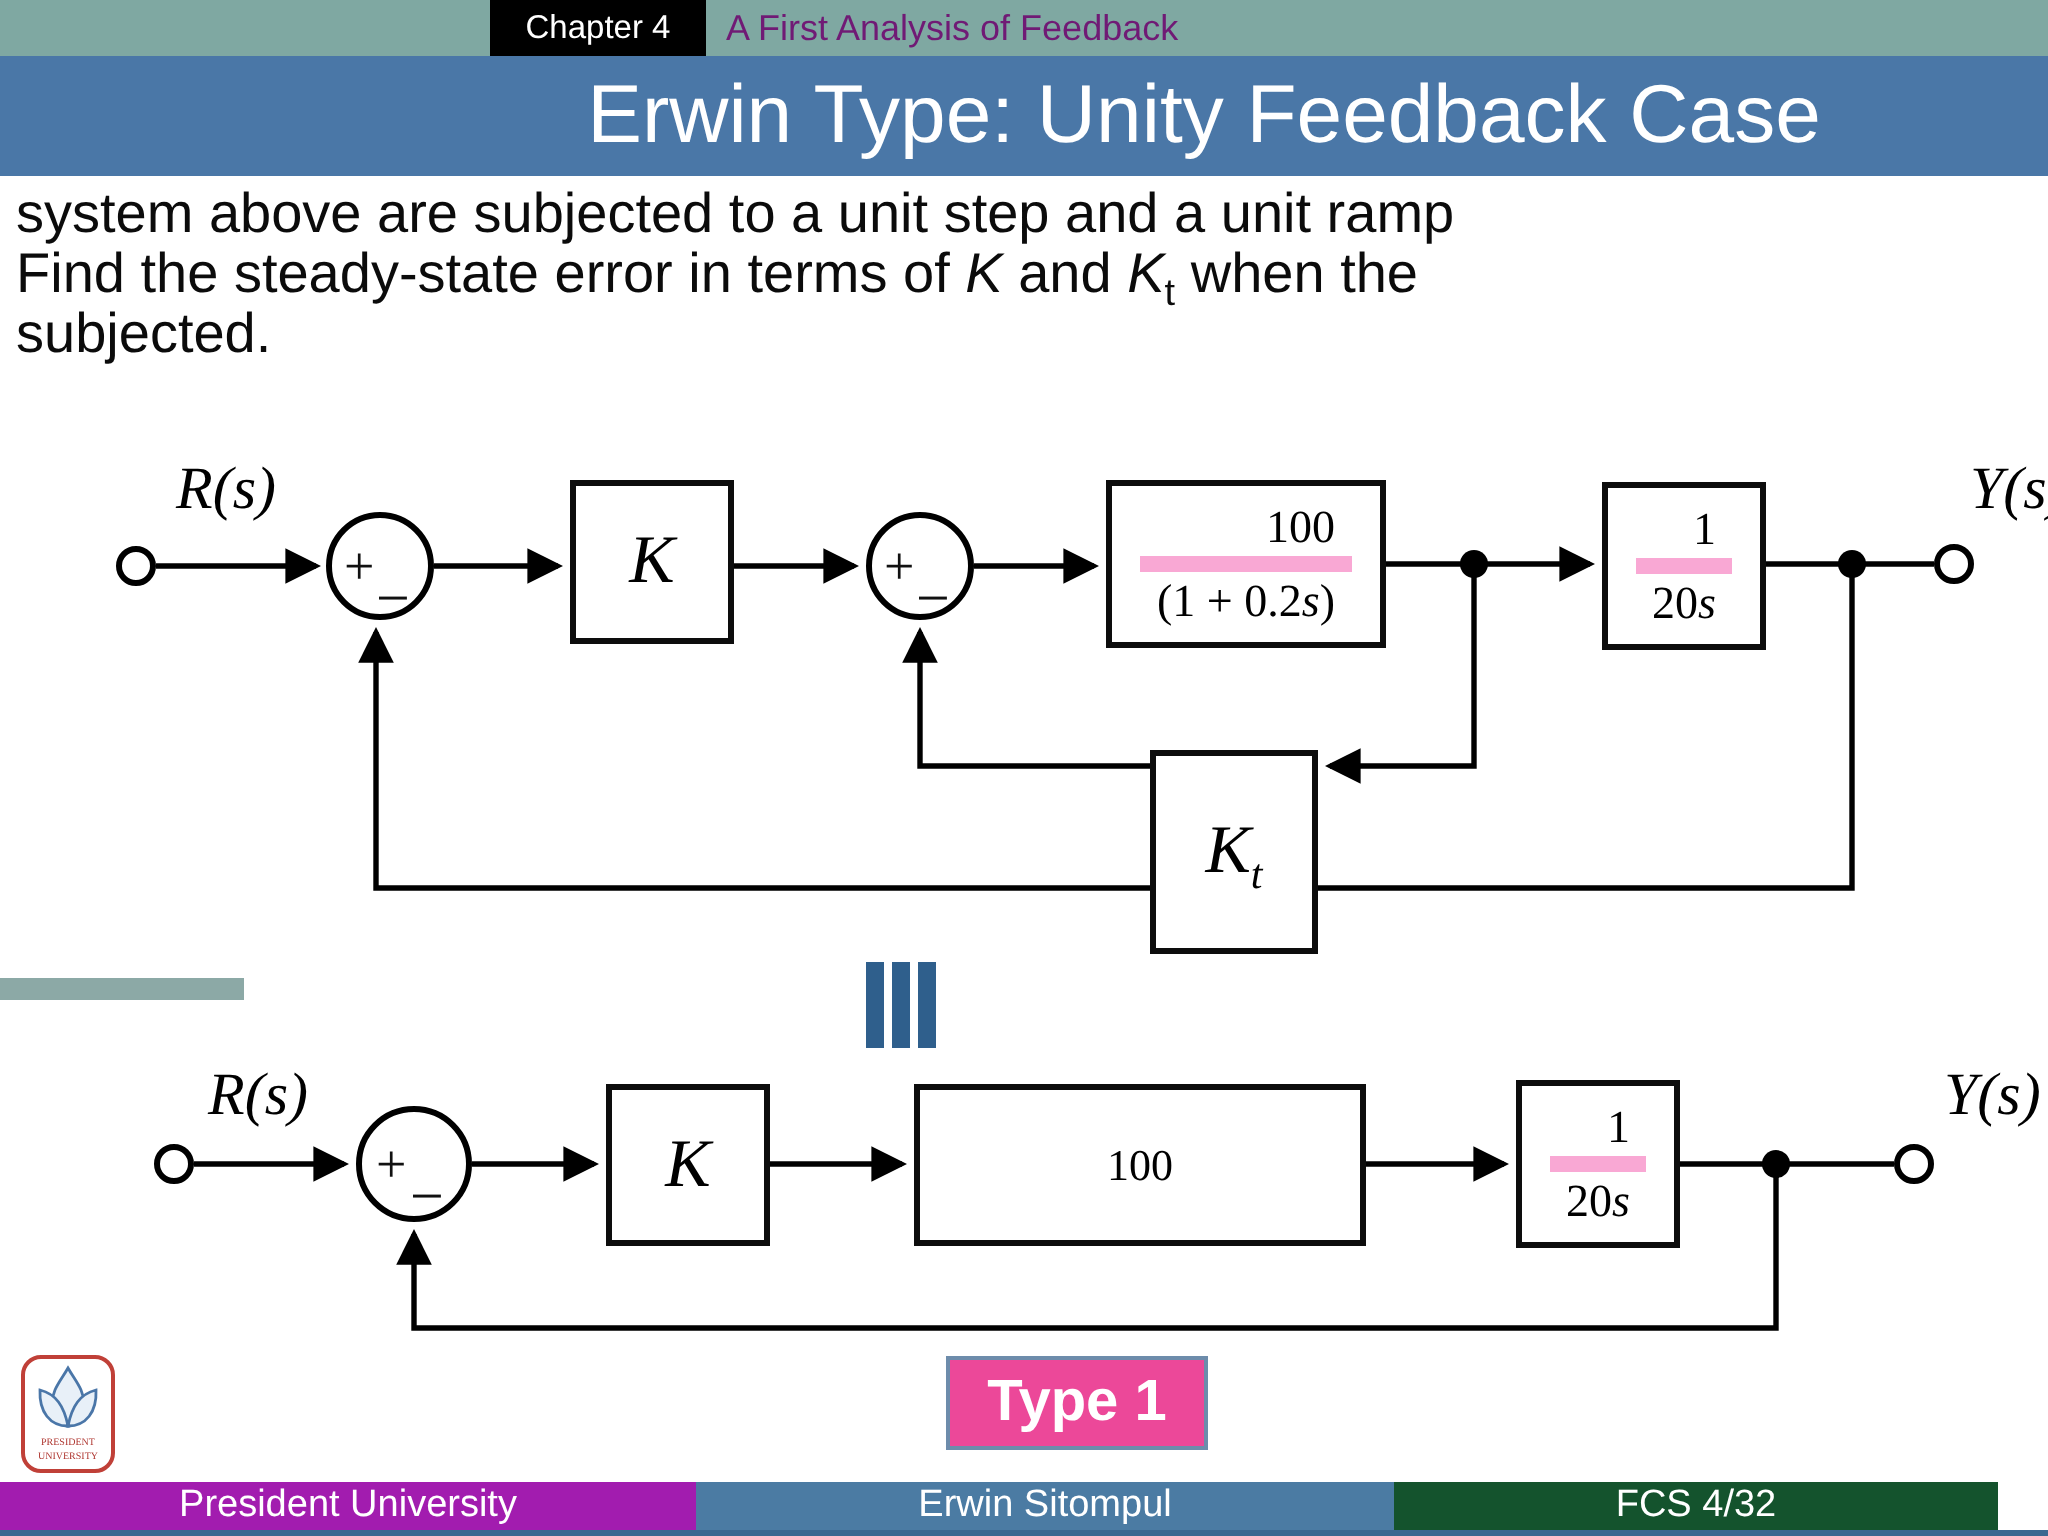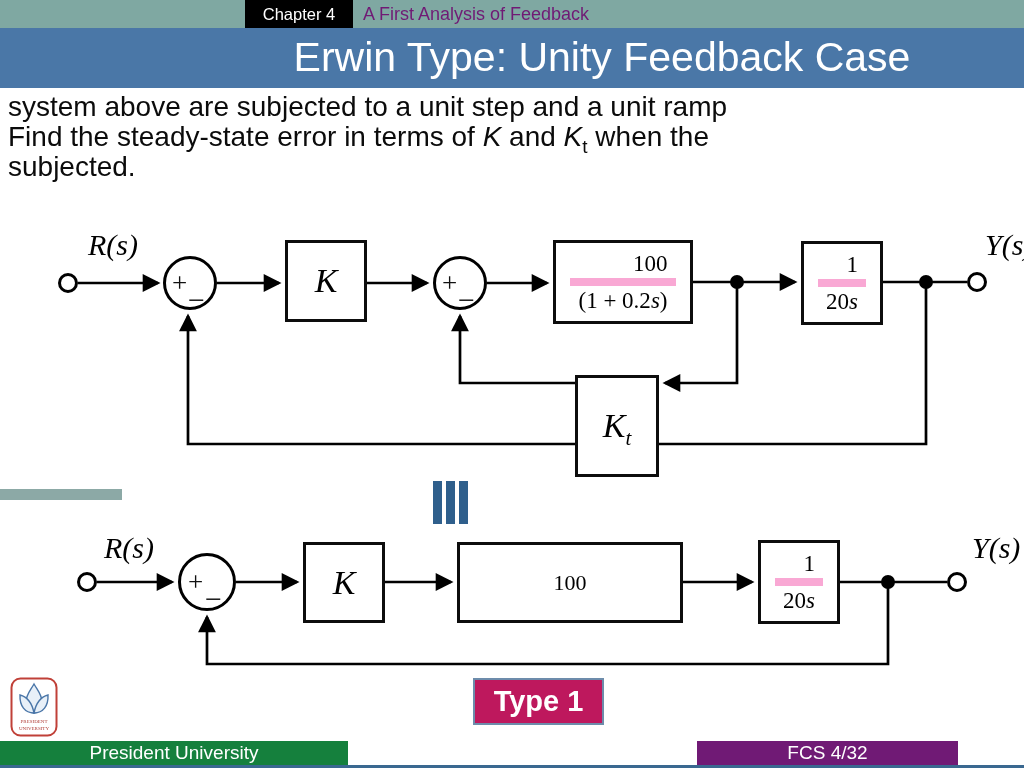--- a/index.html
+++ b/index.html
@@ -41,30 +41,30 @@
   .sum .minus{position:absolute;font-size:30px;line-height:1;}
   .sig-label{position:absolute;font-family:Liberation Serif, serif;font-style:italic;
              font-size:30px;color:#000;white-space:nowrap;margin-left:44px;}
 
   
   .equiv{position:absolute;left:433px;top:481px;display:flex;gap:4px;}
   .equiv span{display:block;width:9px;height:43px;background:#2f5f8c;}
   .accent-bar{position:absolute;left:0;top:489px;width:122px;height:11px;background:#8ca9a6;}
 
   
-  .type-badge{position:absolute;left:473px;top:678px;width:131px;height:47px;background:#be185d;
+  .type-badge{position:absolute;left:473px;top:678px;width:131px;height:47px;background:#ec4899;
               border:2px solid #6d8cab;box-sizing:border-box;color:#fff;font-size:29px;font-weight:bold;
               display:flex;align-items:center;justify-content:center;}
 
   
   .footer-seg{position:absolute;top:741px;height:24px;color:#fff;font-size:19px;
               display:flex;align-items:center;justify-content:center;}
-  .f-left{left:0;width:348px;background:#15803d;}
+  .f-left{left:0;width:348px;background:#a21caf;}
   .f-mid{left:348px;width:349px;background:#4b7ba3;}
-  .f-right{left:697px;width:261px;background:#701a75;}
+  .f-right{left:697px;width:302px;background:#14532d;}
   .footer-edge{position:absolute;left:0;top:765px;width:1024px;height:3px;background:#3a6890;}
 
   .logo{position:absolute;left:10px;top:677px;width:48px;height:60px;}
 </style>
 </head>
 <body>
 
 <div class="slide">
 
   <div class="top-strip">
@@ -193,16 +193,17 @@
     <g stroke="#4a76a8" stroke-width="1.4" fill="#e8f0f8">
       <path d="M24 7 C20 14 16 18 16 25 C16 32 20 36 24 36 C28 36 32 32 32 25 C32 18 28 14 24 7 Z"></path>
       <path d="M10 18 C9.5 29 15 36 24 36 C22 26 18 20 10 18 Z"></path>
       <path d="M38 18 C38.5 29 33 36 24 36 C26 26 30 20 38 18 Z"></path>
     </g>
     <text x="24" y="45.5" font-size="5" fill="#b03a34" text-anchor="middle" font-family="Liberation Serif, serif">PRESIDENT</text>
     <text x="24" y="52.5" font-size="5" fill="#b03a34" text-anchor="middle" font-family="Liberation Serif, serif">UNIVERSITY</text>
   </svg>
 
   <div class="footer-seg f-left">President University</div>
+  <div class="footer-seg f-mid">Erwin Sitompul</div>
   <div class="footer-seg f-right">FCS 4/32</div>
   <div class="footer-edge"></div>
 
 </div>
 
 </body></html>

